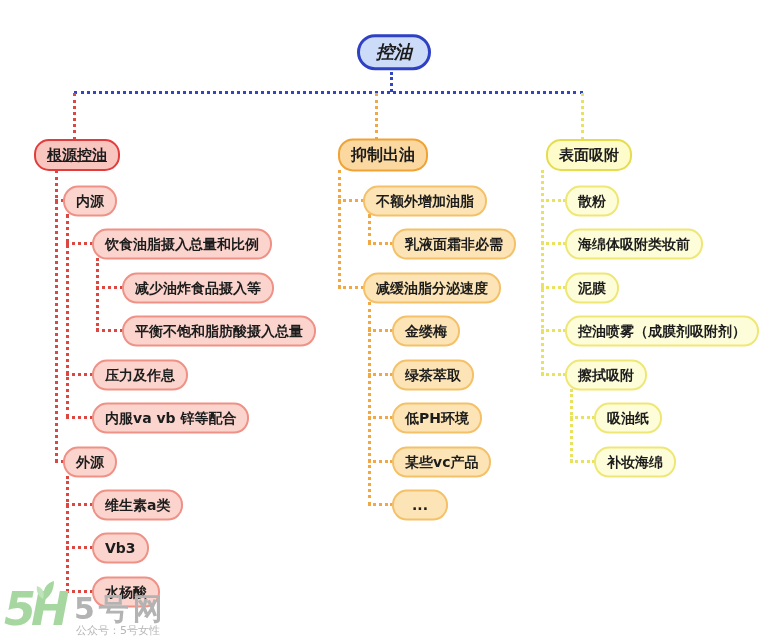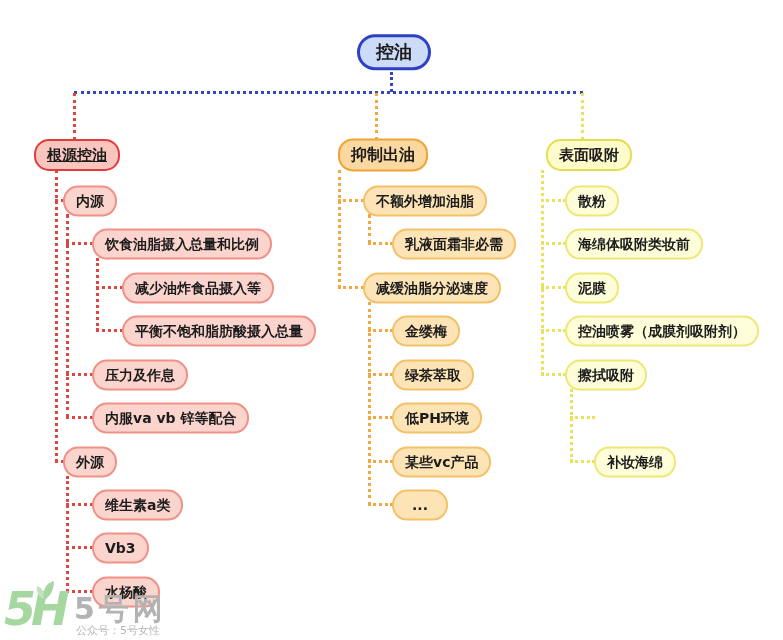--- a/index.html
+++ b/index.html
@@ -16,21 +16,21 @@
   .ln.orange { border-color:#f1a843; }
   .ln.yellow { border-color:#e9e25c; }
   
   .node {
     position:absolute; transform:translateY(-50%);
     border:2px solid; border-radius:15px;
     font-weight:bold; font-size:14px; color:#1c1c1c;
     padding:5px 11px; white-space:nowrap; line-height:1.2;
   }
   .node.root        { font-size:18px; border-width:3px; border-radius:22px; padding:4px 16px;
-                      border-color:#2e40c3; background:#ccdbf7; }
+                      border-color:#2e40c3; background:#ccdbf7;font-style:italic; }
   .node.red-head    { font-size:15px; border-width:2.5px; border-color:#e23c3c; background:#f9c5bf;text-decoration:underline; }
   .node.orange-head { font-size:16px; border-width:2.5px; border-color:#f0a335; background:#fbd8a0; }
   .node.yellow-head { font-size:15px; border-width:2.5px; border-color:#e5dd4d; background:#fdfcca; }
   .node.red-child    { border-color:#ef9186; background:#fbd4cd; }
   .node.orange-child { border-color:#f4c169; background:#fce4b6; }
   .node.yellow-child { border-color:#efe775; background:#fefdda; }
   .node.ellipsis { padding:5px 18px; }
   
   .wm-logo {
     position:absolute; left:4px; top:584px; font-size:46px; font-weight:bold;
@@ -115,20 +115,21 @@
   <div class="node orange-child" style="left:392px; top:418px;">低PH环境</div>
   <div class="node orange-child" style="left:392px; top:462px;">某些vc产品</div>
   <div class="node orange-child ellipsis" style="left:392px; top:505px;">...</div>
 
   <div class="node yellow-head" style="left:546px; top:155px;">表面吸附</div>
   <div class="node yellow-child" style="left:565px; top:201px;">散粉</div>
   <div class="node yellow-child" style="left:565px; top:244px;">海绵体吸附类妆前</div>
   <div class="node yellow-child" style="left:565px; top:288px;">泥膜</div>
   <div class="node yellow-child" style="left:565px; top:331px;">控油喷雾（成膜剂吸附剂）</div>
   <div class="node yellow-child" style="left:565px; top:375px;">擦拭吸附</div>
+  <div class="node yellow-child" style="left:594px; top:418px;">吸油纸</div>
   <div class="node yellow-child" style="left:594px; top:462px;">补妆海绵</div>
 
   <div class="wm-logo">5H</div>
   <svg class="wm-leaf" width="30" height="22" viewBox="0 0 30 22">
     <path d="M10 20 C8 10 12 3 20 1 C20 10 16 17 10 20 Z" fill="#a6d7a0"></path>
     <path d="M9 19 C4 16 2 11 3 6 C9 8 11 13 9 19 Z" fill="#bfe3ba"></path>
   </svg>
   <div class="wm-site">5号网</div>
   <div class="wm-caption">公众号：5号女性</div>
 

